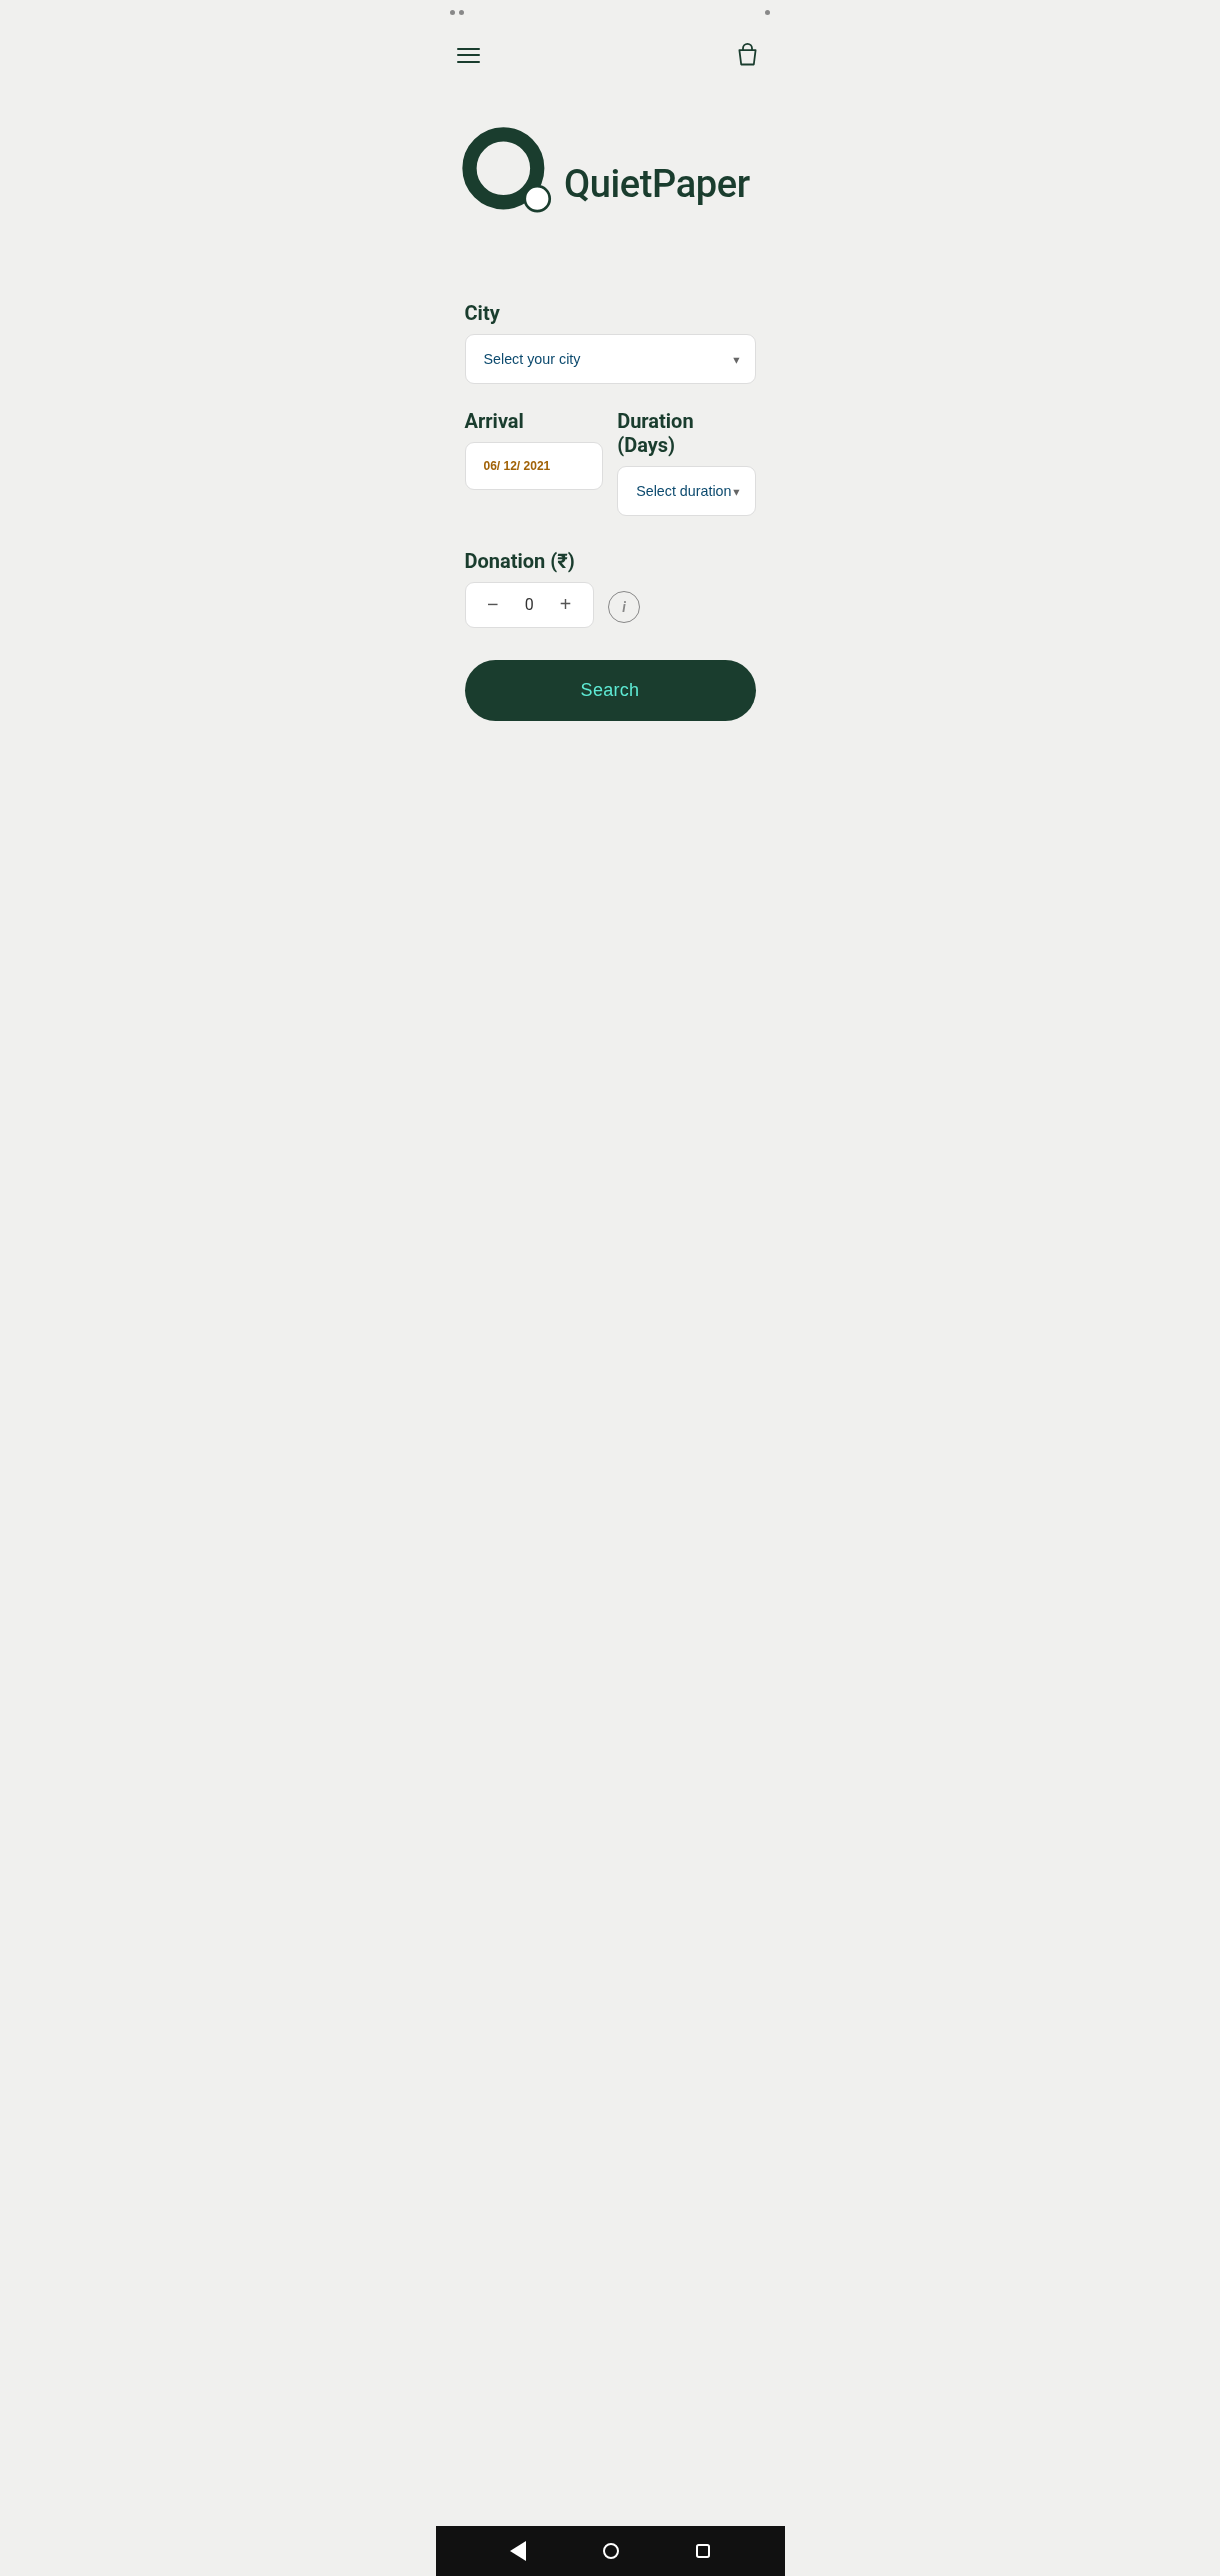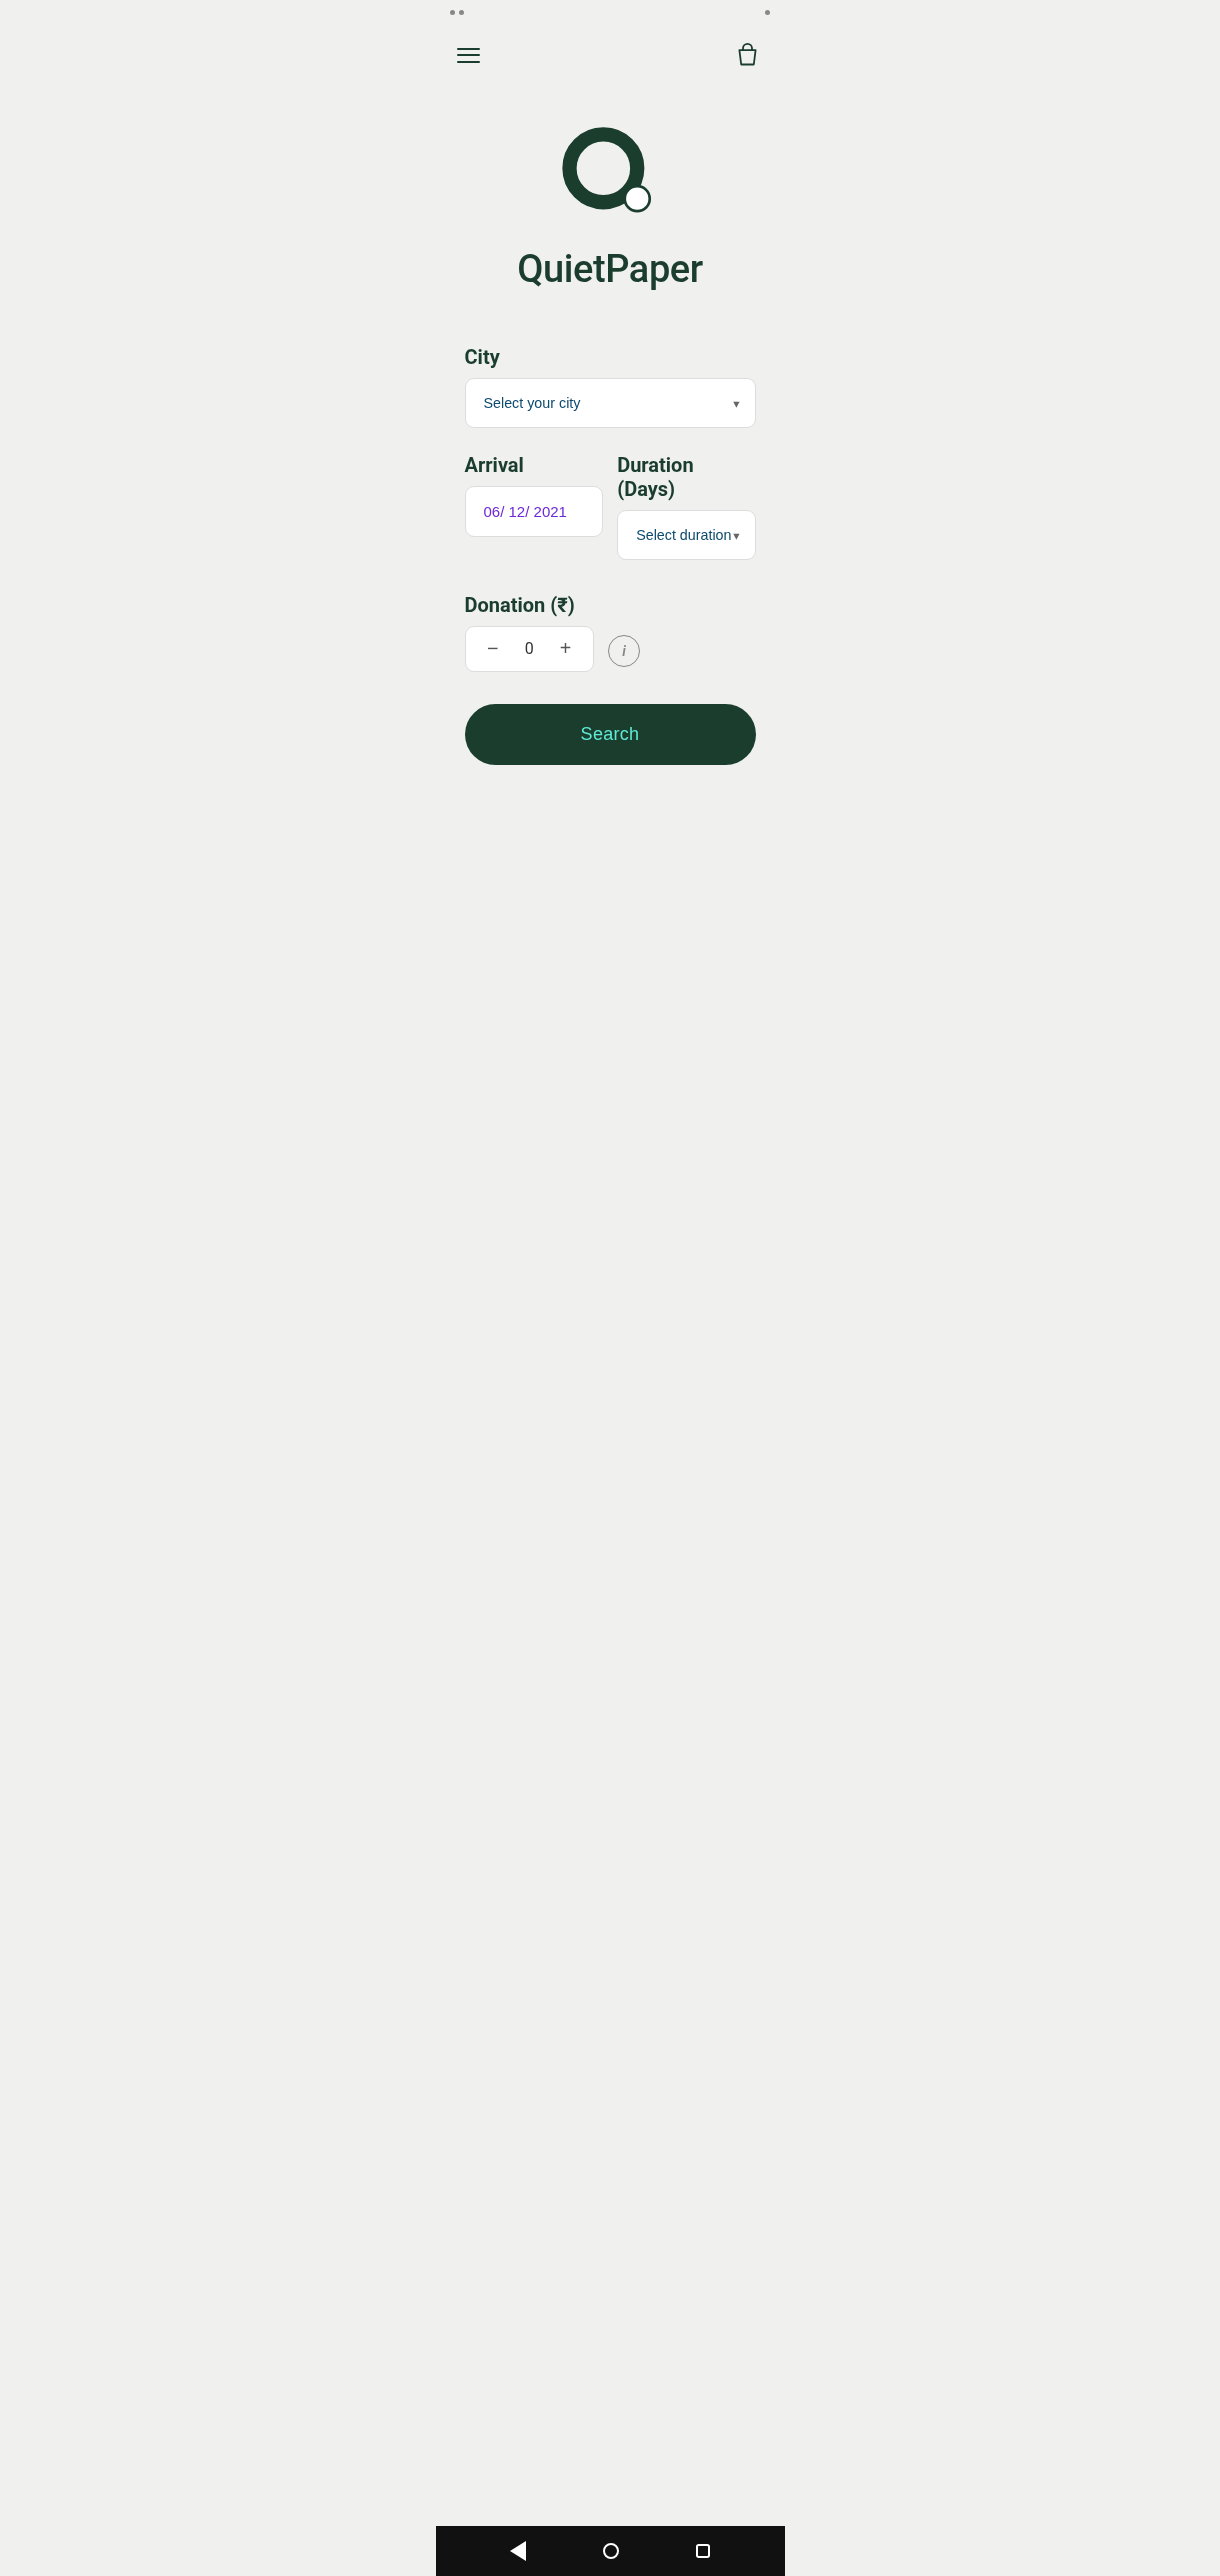--- a/index.html
+++ b/index.html
@@ -74,21 +74,21 @@
       justify-content: center;
     }
 
     .bag-icon svg {
       width: 27px;
       height: 27px;
     }
 
     .logo-section {
       display: flex;
-      flex-direction: column;
+      flex-direction: row;
       align-items: center;
       padding: 36px 21.5px 54px;
     }
 
     .logo-graphic {
       width: 107px;
       height: 107px;
       margin-bottom: 18px;
       position: relative;
     }
@@ -149,24 +149,25 @@
       grid-template-columns: 1fr 1fr;
       gap: 14.3px;
       margin-bottom: 33px;
     }
 
     .input-field {
       background: white;
       border: 0.9px solid #ddd;
       border-radius: 9px;
       padding: 16px 18px;
-      font-size: 15px;
-      color: #6d28d9;
+      font-size: 12px;
+      color: #a16207;
       width: 100%;
       outline: none;
+      font-weight: bold;
     }
 
     .donation-row {
       display: flex;
       align-items: flex-start;
       gap: 14.3px;
       margin-bottom: 32px;
     }
 
     .stepper {

